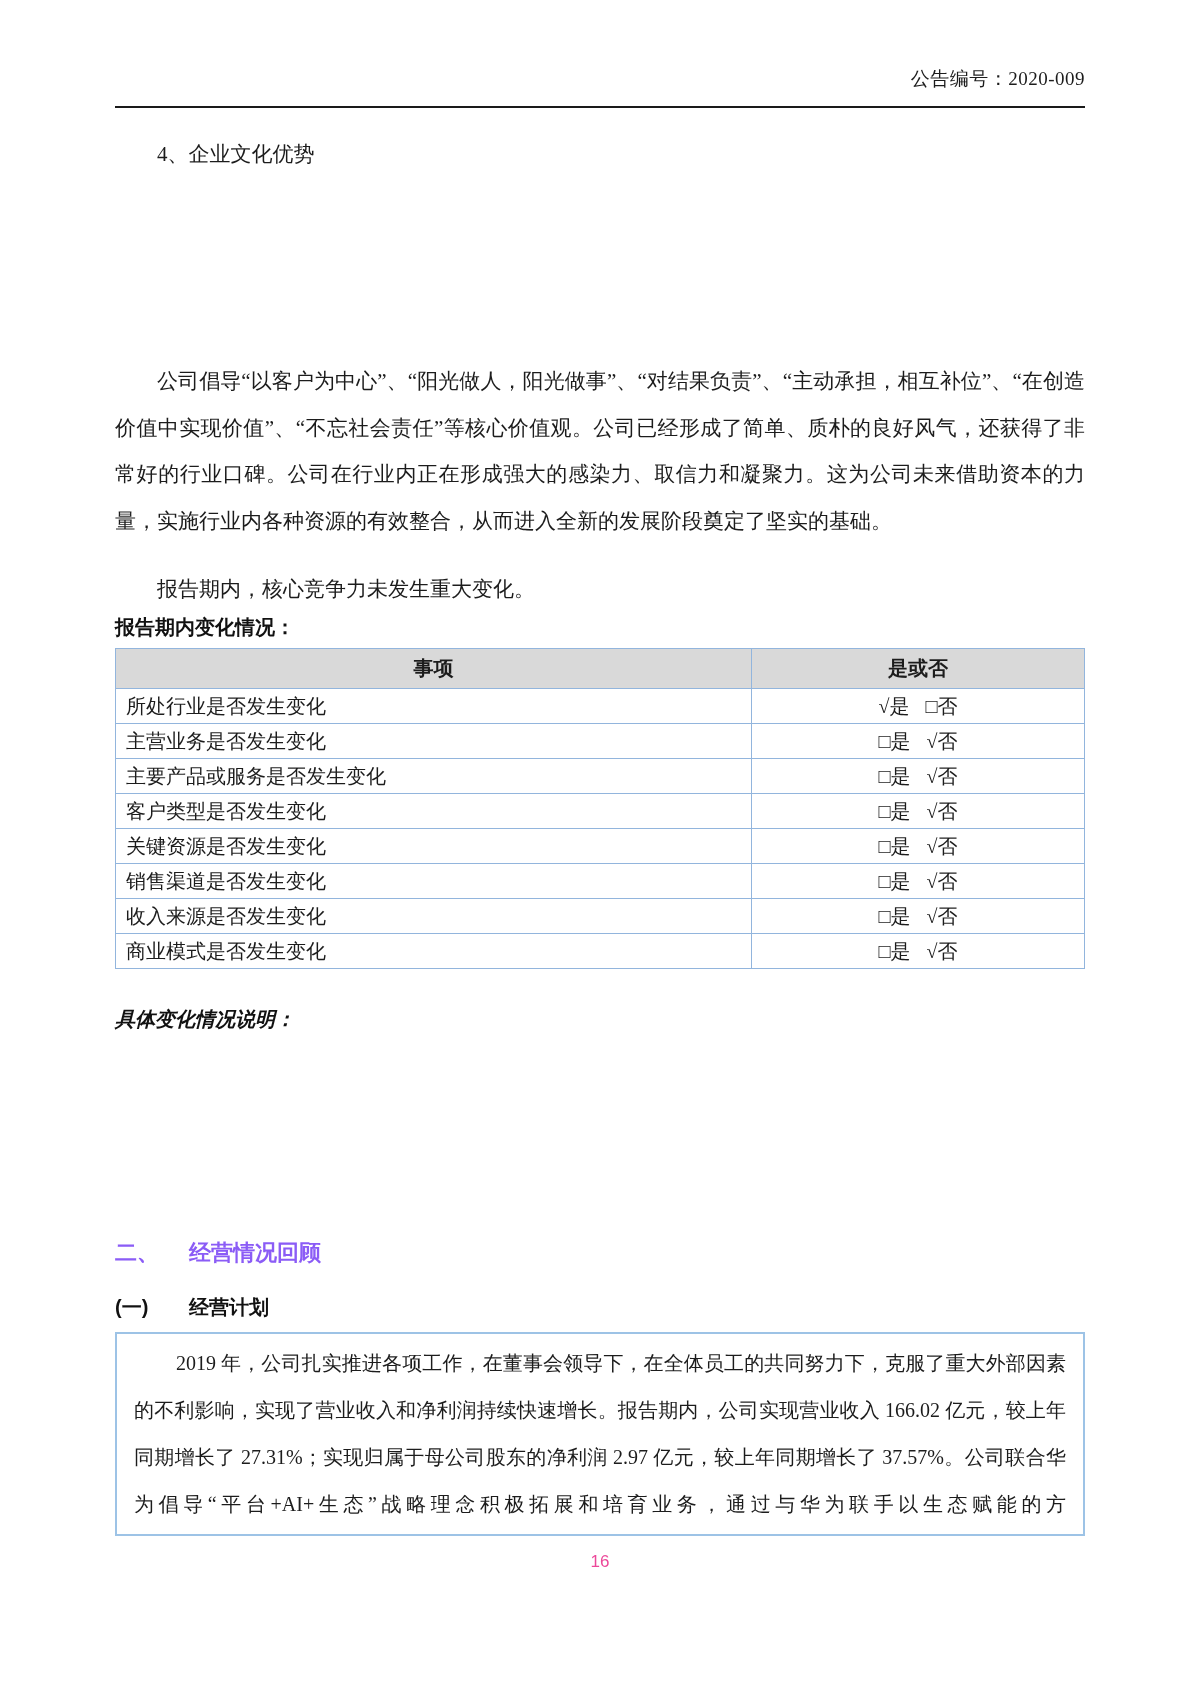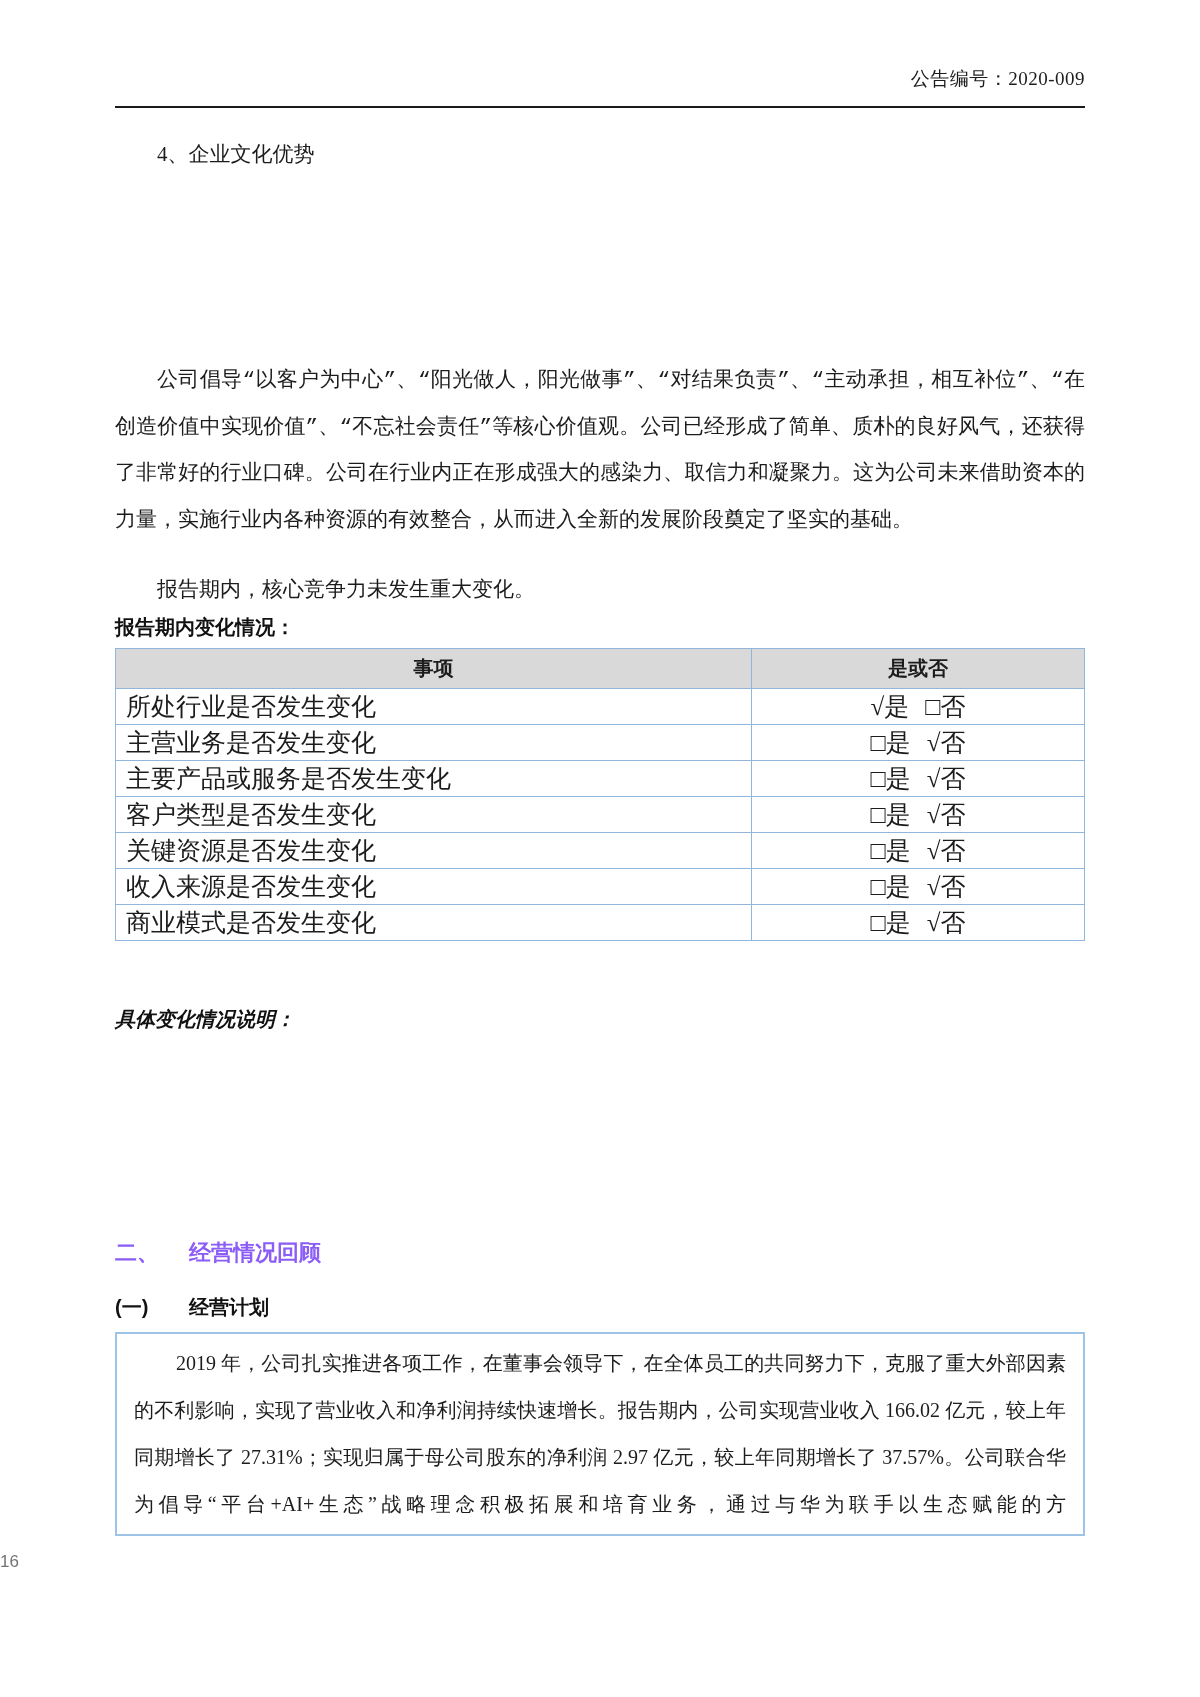--- a/index.html
+++ b/index.html
@@ -48,21 +48,21 @@
     position: absolute;
     left: 0;
     width: 100%;
     margin: 0;
     font-size: 21px;
     line-height: 46.5px;
     text-align: justify;
     text-indent: 42px;
   }
   .para1 { top: 172px; }
-  .para2 { top: 358px; font-family: Liberation Mono, monospace; }
+  .para2 { top: 358px; }
   .para3 { top: 566px; text-align: left; }
   .bold-label {
     position: absolute;
     left: 0;
     font-family: "Liberation Sans", sans-serif;
     font-weight: bold;
     font-size: 20px;
     color: #111111;
   }
   .label1 { top: 614px; }
@@ -80,21 +80,21 @@
     font-family: Liberation Serif, serif;
   }
   .change-table th {
     background: #d9d9d9;
     font-size: 20px;
     font-weight: bold;
     height: 37px;
     text-align: center;
   }
   .change-table td {
-    font-size: 25px;
+    font-size: 20px;
     height: 32px;
   }
   .col-item { width: 633px; }
   .item-cell {
     text-align: left;
     padding: 0 10px;
   }
   .answer-cell { text-align: center; }
   .answer-cell .yes-opt { margin-right: 16px; }
   .note-box {
@@ -134,24 +134,24 @@
     font-weight: bold;
     font-size: 20px;
     color: #111111;
   }
   .sub-num { display: inline-block; width: 74px; }
   .footer {
     position: absolute;
     top: 1552px;
     left: 0;
     width: 1200px;
-    text-align: left;
+    text-align: center;
     font-family: "Liberation Sans", sans-serif;
     font-size: 17px;
-    color: #737373;
+    color: #ec4899;
   }
 </style>
 </head>
 <body>
 
 <div class="page">
 
   <div class="doc-header">
     <span>公告编号：2020-009</span>
   </div>
@@ -186,20 +186,24 @@
       </tr>
       <tr>
         <td class="item-cell">客户类型是否发生变化</td>
         <td class="answer-cell"><span class="yes-opt">□是</span><span class="no-opt">√否</span></td>
       </tr>
       <tr>
         <td class="item-cell">关键资源是否发生变化</td>
         <td class="answer-cell"><span class="yes-opt">□是</span><span class="no-opt">√否</span></td>
       </tr>
       <tr>
+        <td class="item-cell">销售渠道是否发生变化</td>
+        <td class="answer-cell"><span class="yes-opt">□是</span><span class="no-opt">√否</span></td>
+      </tr>
+      <tr>
         <td class="item-cell">收入来源是否发生变化</td>
         <td class="answer-cell"><span class="yes-opt">□是</span><span class="no-opt">√否</span></td>
       </tr>
       <tr>
         <td class="item-cell">商业模式是否发生变化</td>
         <td class="answer-cell"><span class="yes-opt">□是</span><span class="no-opt">√否</span></td>
       </tr>
     </tbody>
   </table>
 

